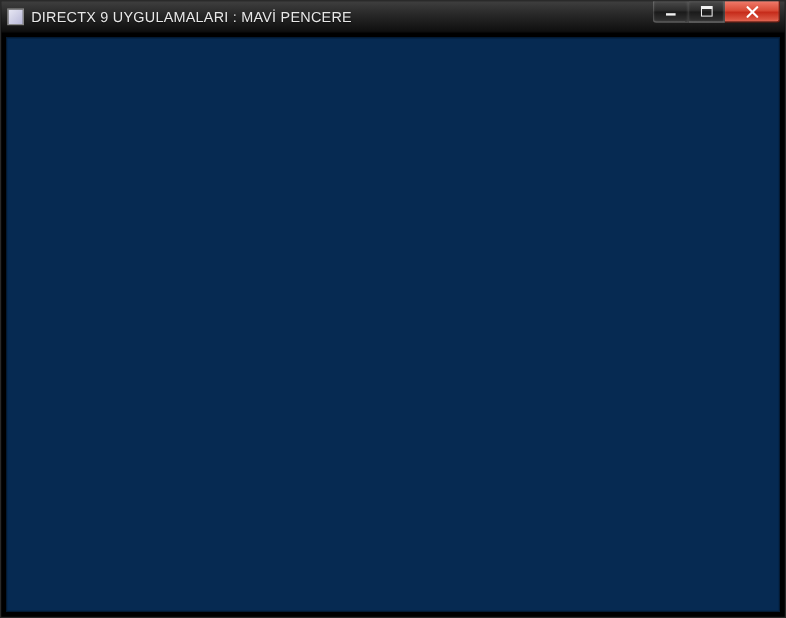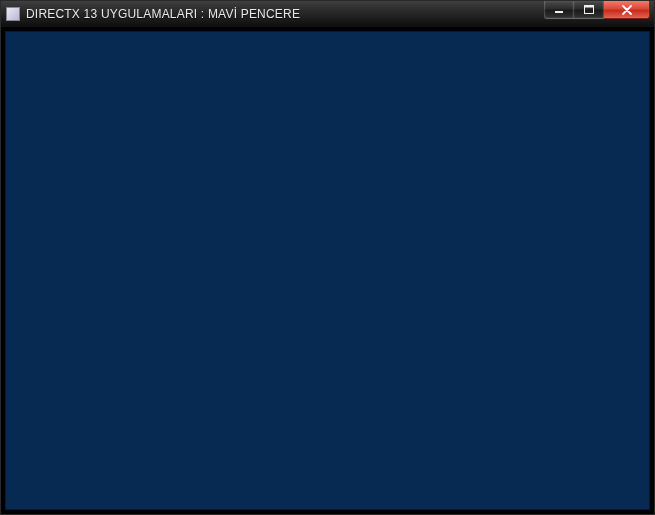--- a/index.html
+++ b/index.html
@@ -75,21 +75,21 @@
       background: #062a52;
       border: 1px solid #031a34;
     }
   </style>
 </head>
 <body>
 
 <div class="window">
   <div class="titlebar">
     <span class="app-icon"></span>
-    <span class="title-text">DIRECTX 13 UYGULAMALARI : MAVİ PENCERE</span>
+    <span class="title-text">DIRECTX 9 UYGULAMALARI : MAVİ PENCERE</span>
     <div class="win-controls">
       <div class="win-btn min">
         <svg width="10" height="8" viewBox="0 0 10 8">
           <rect x="1" y="5" width="8" height="2" fill="#f0f0f0"></rect>
         </svg>
       </div>
       <div class="win-btn max">
         <svg width="10" height="9" viewBox="0 0 10 9">
           <rect x="0.5" y="0.5" width="9" height="8" fill="none" stroke="#f0f0f0" stroke-width="1"></rect>
           <rect x="0.5" y="0.5" width="9" height="2" fill="#f0f0f0"></rect>

